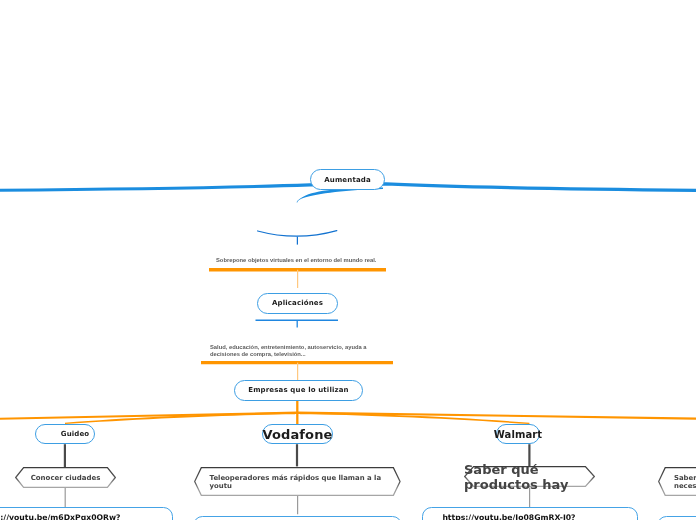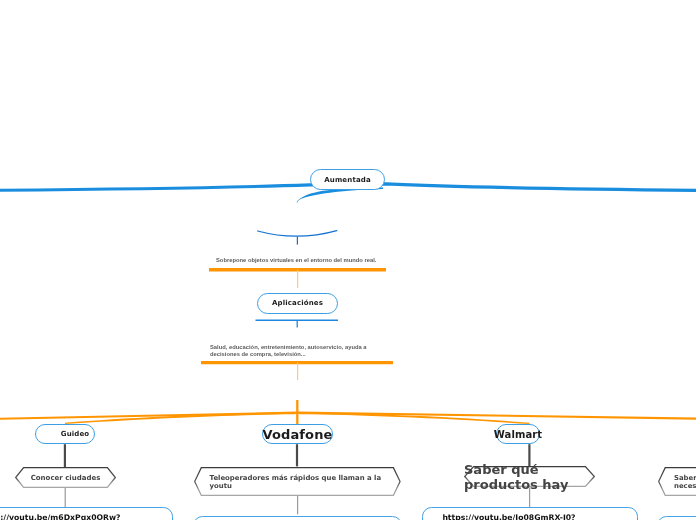--- a/index.html
+++ b/index.html
@@ -82,20 +82,23 @@
   </div>
 
   <div class="node pill" style="left:256.5px;top:293px;width:81px;height:20.6px;font-size:7px;letter-spacing:.15px;">
     <span>Aplicaciónes</span>
   </div>
 
   <div class="note" style="left:209.7px;top:343.5px;width:160px;">
     <span>Salud, educación, entretenimiento, autoservicio, ayuda a decisiones de compra, televisión...</span>
   </div>
 
+  <div class="node pill" style="left:233.5px;top:379.8px;width:129px;height:20.6px;font-size:7px;letter-spacing:.15px;">
+    <span>Empresas que lo utilizan</span>
+  </div>
 
   <div class="node pill" style="left:35px;top:423.8px;width:60px;height:20.4px;font-size:7px;letter-spacing:.1px;padding-left:20px;">
     <span>Guideo</span>
   </div>
   <div class="node pill" style="left:261.5px;top:423.8px;width:71px;height:20.4px;font-size:13px;letter-spacing:.1px;">
     <span>Vodafone</span>
   </div>
   <div class="node pill" style="left:496px;top:423.8px;width:44px;height:20.4px;font-size:10px;letter-spacing:.1px;">
     <span>Walmart</span>
   </div>

